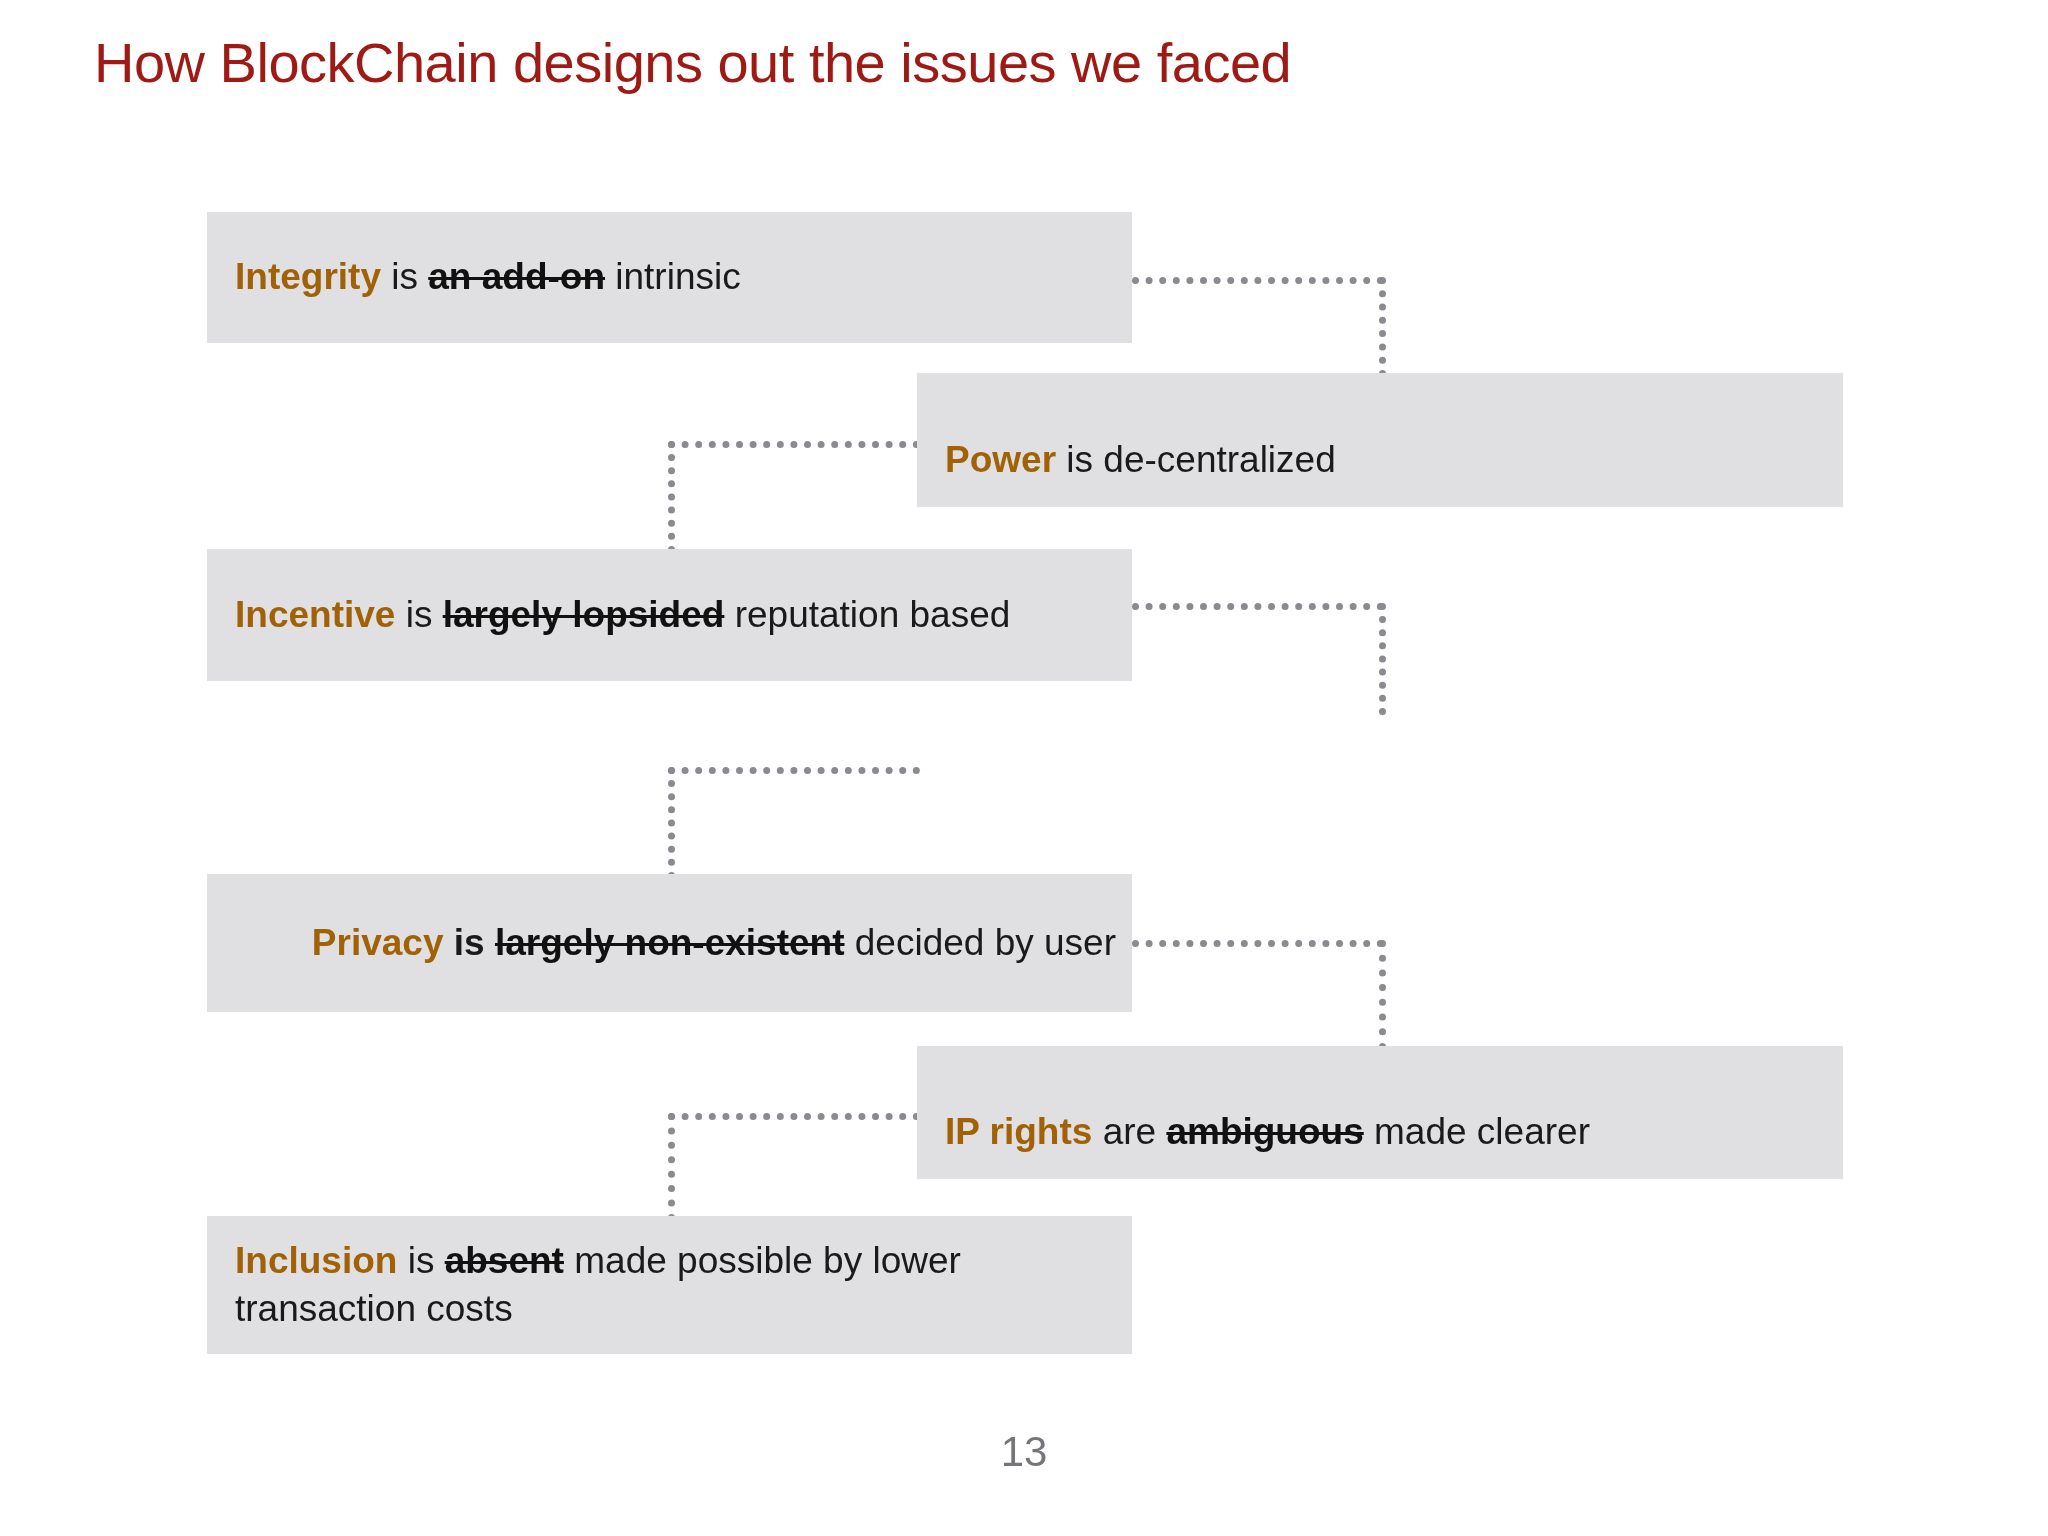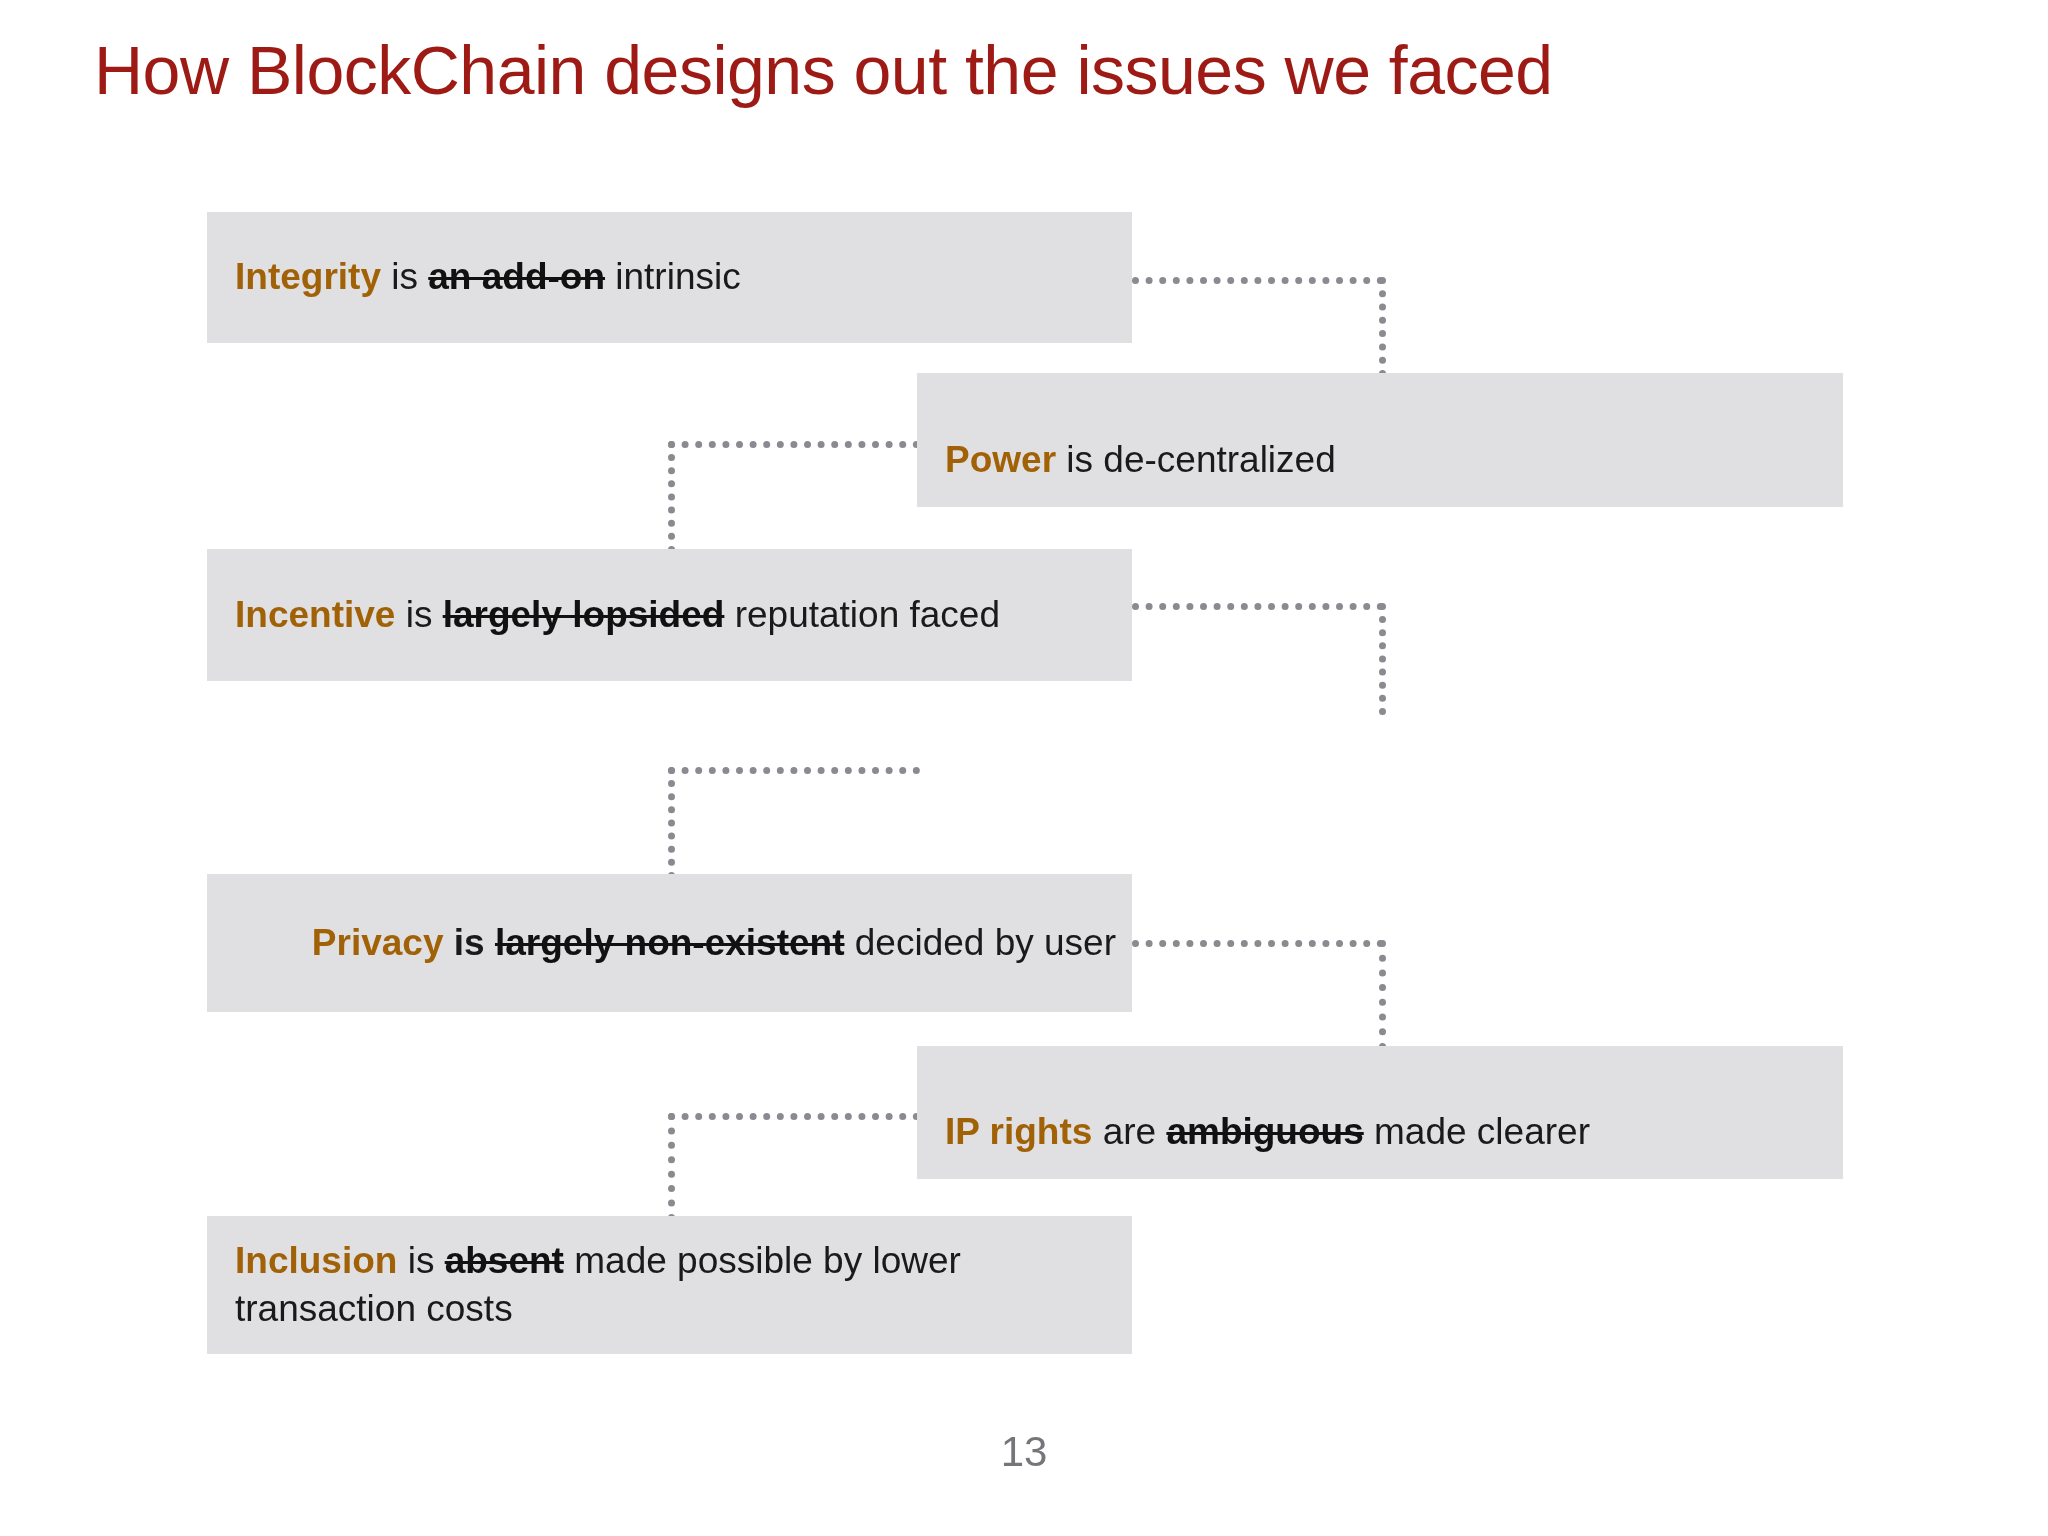--- a/index.html
+++ b/index.html
@@ -23,21 +23,21 @@
     height: 1536px;
     background: #ffffff;
   }
 
   
   #slide-title {
     position: absolute;
     left: 94px;
     top: 28px;
     width: 1880px;
-    font-size: 68px;
+    font-size: 56px;
     line-height: 1.25;
     font-weight: 400;
     color: #9e1a15;
     letter-spacing: -0.5px;
     white-space: nowrap;
   }
 
   
   .row {
     position: absolute;
@@ -166,21 +166,21 @@
   <div class="row right" id="row-power">
     <div class="row-text">
       <span class="inner">
         <span class="kw">Power</span><span> is </span><span>de-centralized</span>
       </span>
     </div>
   </div>
 
   <div class="row left" id="row-incentive">
     <div class="row-text">
-      <span class="kw">Incentive</span><span> is </span><span class="strike">largely lopsided</span><span> reputation faced</span>
+      <span class="kw">Incentive</span><span> is </span><span class="strike">largely lopsided</span><span> reputation based</span>
     </div>
   </div>
 
 
   <div class="row left" id="row-privacy">
     <div class="row-text">
       <span class="kw">Privacy</span><span class="bold"> is </span><span class="strike">largely non-existent</span><span> decided by user</span>
     </div>
   </div>
 

